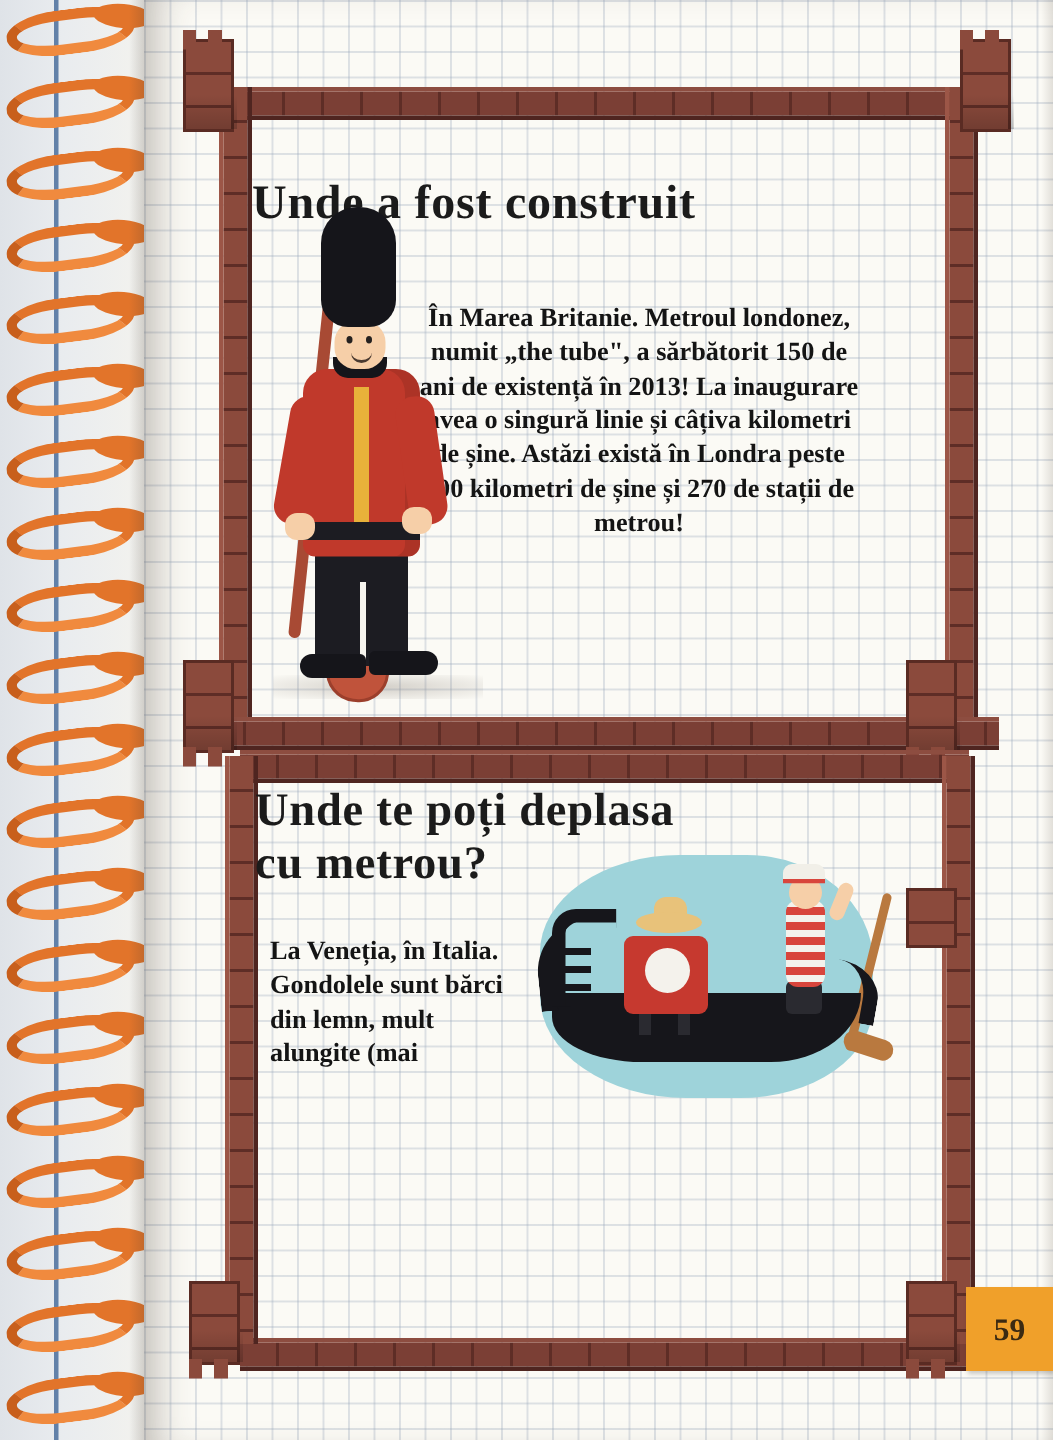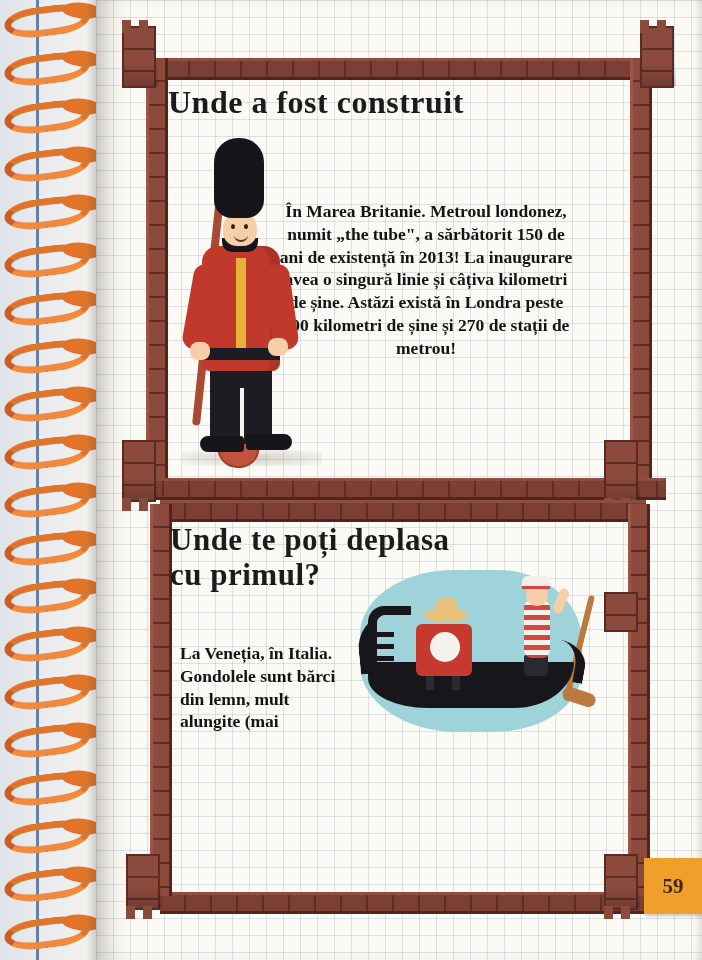--- a/index.html
+++ b/index.html
@@ -143,21 +143,21 @@
   
   .q-title {
     position: absolute;
     color: #1b1b1b;
     font-family: "Liberation Serif", serif;
     font-weight: bold;
     letter-spacing: .5px;
     line-height: 1.14;
   }
   #q1-title {
-    left: 168px; top: 84px;
+    left: 168px; top: 116px;
     width: 392px;
     font-size: 32px;
     text-align: right;
   }
   #q1-title .l1 { display:block; text-align: left; padding-left: 0; }
   #q1-title .l2 { display:block; text-align: right; padding-right: 6px; }
 
   #q2-title {
     left: 170px; top: 522px;
     width: 400px;
@@ -172,21 +172,21 @@
     font-weight: bold;
     font-size: 17.5px;
     line-height: 1.30;
   }
   #q1-body {
     left: 276px; top: 200px;
     width: 300px;
     text-align: center;
   }
   #q2-body-a {
-    left: 180px; top: 642px;
+    left: 180px; top: 622px;
     width: 160px;
     text-align: left;
   }
   #q2-body-b {
     left: 180px; top: 760px;
     width: 412px;
     text-align: center;
   }
 
   
@@ -460,21 +460,21 @@
     <div class="g-chin"></div>
     <div class="g-face"></div>
     <div class="g-eye l"></div>
     <div class="g-eye r"></div>
     <div class="g-smile"></div>
     <div class="g-busby"></div>
   </div>
 
   <div class="q-title" id="q2-title">
     <span style="display:block">Unde te poți deplasa</span>
-    <span style="display:block">cu primul?</span>
+    <span style="display:block">cu metrou?</span>
   </div>
 
   <div class="body-text" id="q2-body-a">La Veneția, în Italia. Gondolele sunt bărci din lemn, mult alungite (mai</div>
 
   <div class="gondola-scene">
     <div class="water"></div>
     <div class="oar"></div>
     <div class="oar-blade"></div>
     <div class="gondola-hull"></div>
     <div class="hull-tip-l"></div>

